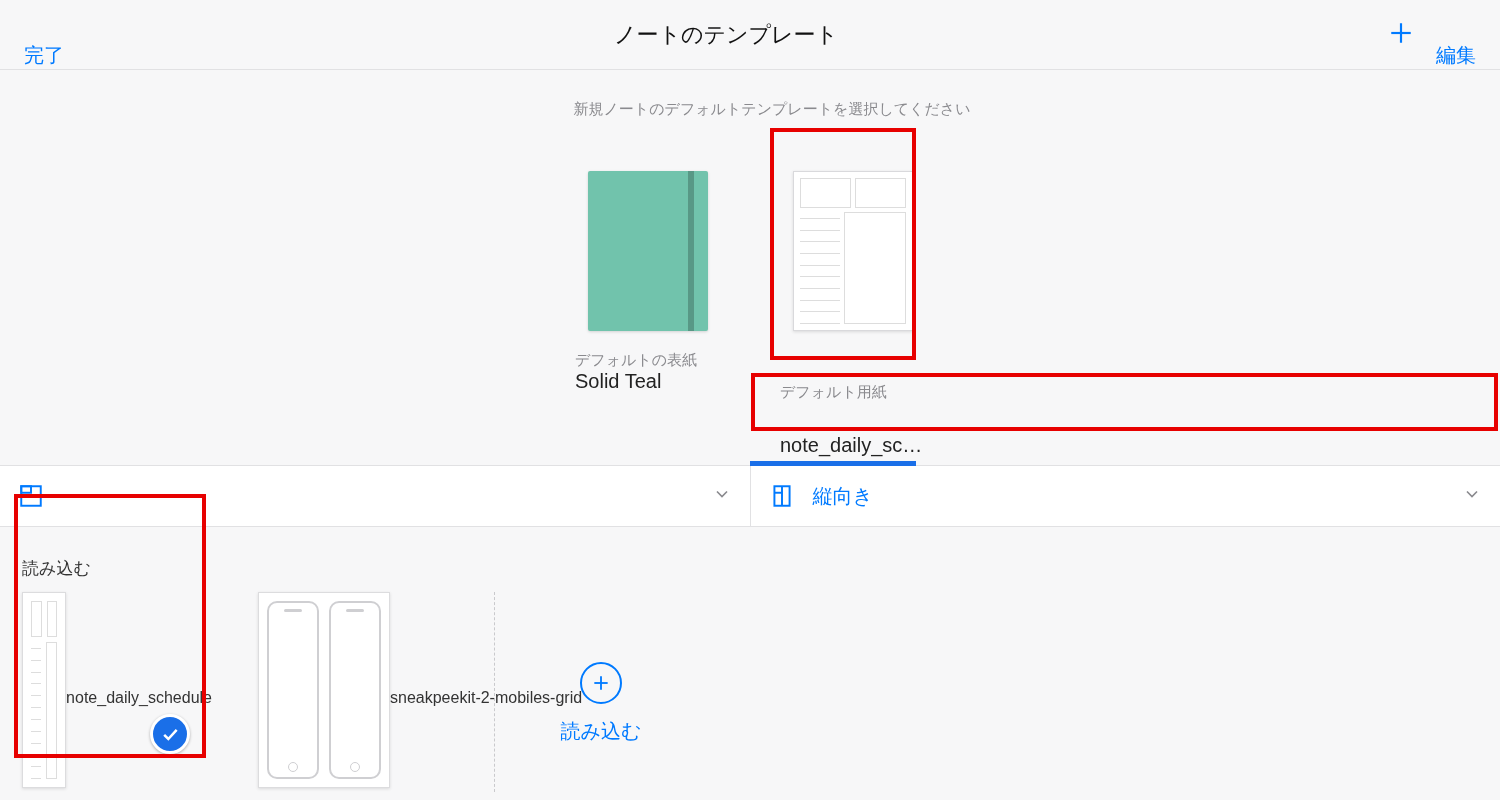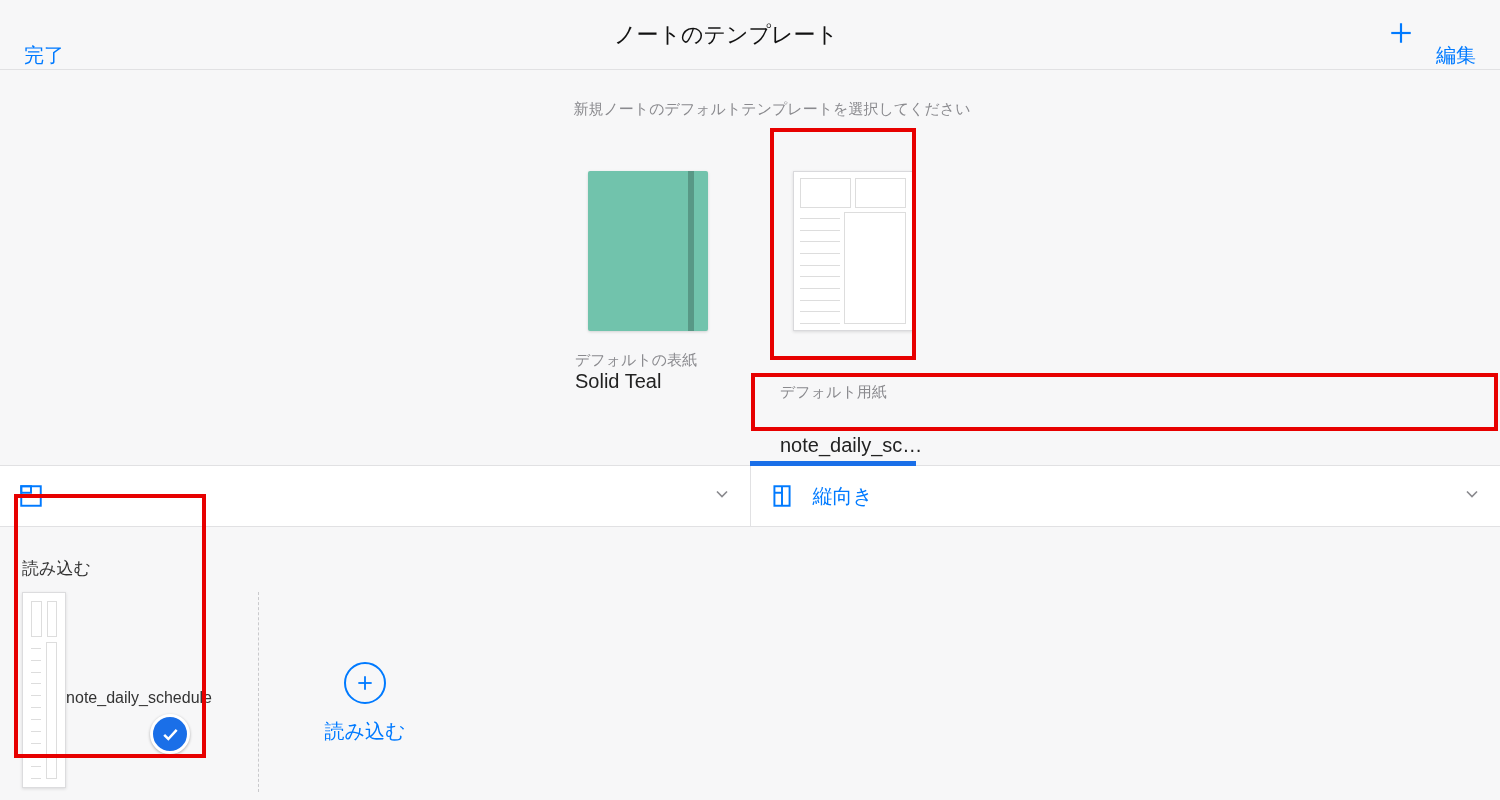--- a/index.html
+++ b/index.html
@@ -226,20 +226,29 @@
       </div>
     </div>
     <div class="tpl-check">
       <svg viewBox="0 0 24 24">
             <polyline points="5 13 10 18 20 7"></polyline>
           </svg>
     </div>
     <div class="tpl-label">note_daily_schedule</div>
   </div>
 
+  <div class="tpl-item">
+    <div class="tpl-card">
+      <div class="mini-mob">
+        <div class="phone"></div>
+        <div class="phone"></div>
+      </div>
+    </div>
+    <div class="tpl-label">sneakpeekit-2-mobiles-grid</div>
+  </div>
 
   <div class="vsep"></div>
 
   <div class="import-item">
     <div class="import-circle">
       <svg viewBox="0 0 24 24">
             <line x1="12" y1="4" x2="12" y2="20"></line>
             <line x1="4" y1="12" x2="20" y2="12"></line>
           </svg>
     </div>

